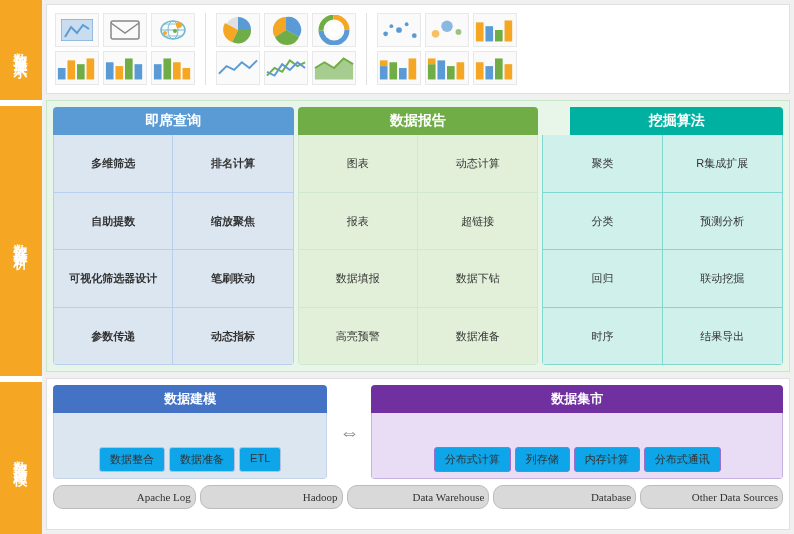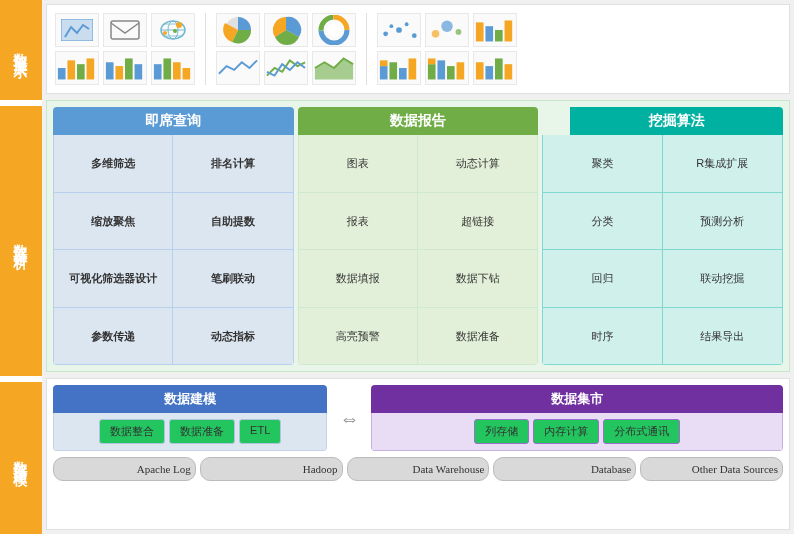--- a/index.html
+++ b/index.html
@@ -188,27 +188,28 @@
       display: flex;
       gap: 4px;
       padding: 6px;
       border: 1px solid #c5d3e8;
       border-top: none;
       background: #dce6f1;
       justify-content: center;
     }
 
     .jianmo-pill {
-      background: #22c55e;
+      background: #0ea5e9;
       border: 1px solid #b0c4de;
       border-radius: 3px;
       padding: 4px 10px;
       font-size: 11px;
       color: #333;
       text-align: center;
+      margin-top: 28px;
     }
 
     .arrow-lr {
       display: flex;
       align-items: center;
       justify-content: center;
       font-size: 20px;
       color: #888;
       padding: 0 4px;
     }
@@ -416,22 +417,22 @@
     </div>
   </div>
 
   <div class="section-fenxi">
 
     <div class="fenxi-panel">
       <div class="fenxi-panel-header header-blue">即席查询</div>
       <div class="fenxi-panel-body blue-border panel-blue-bg">
         <div class="fenxi-cell blue-border">多维筛选</div>
         <div class="fenxi-cell blue-border">排名计算</div>
+        <div class="fenxi-cell blue-border">自助提数</div>
         <div class="fenxi-cell blue-border">缩放聚焦</div>
-        <div class="fenxi-cell blue-border">自助提数</div>
         <div class="fenxi-cell blue-border">可视化筛选器设计</div>
         <div class="fenxi-cell blue-border">笔刷联动</div>
         <div class="fenxi-cell blue-border last-row">参数传递</div>
         <div class="fenxi-cell blue-border last-row">动态指标</div>
       </div>
     </div>
 
     <div class="fenxi-panel">
       <div class="fenxi-panel-header header-green">数据报告</div>
       <div class="fenxi-panel-body panel-green-bg">
@@ -473,20 +474,21 @@
           <div class="jianmo-pill">数据准备</div>
           <div class="jianmo-pill">ETL</div>
         </div>
       </div>
 
       <div class="arrow-lr">⇔</div>
 
       <div class="jianmo-box" style="flex: 1.8;">
         <div class="jianmo-box-header header-indigo">数据集市</div>
         <div class="jianmo-box-body indigo-bg">
+          <div class="jianmo-pill indigo">分布式计算</div>
           <div class="jianmo-pill indigo">列存储</div>
           <div class="jianmo-pill indigo">内存计算</div>
           <div class="jianmo-pill indigo">分布式通讯</div>
         </div>
       </div>
     </div>
 
     <div class="datasource-row">
       <div class="datasource-item">Apache Log</div>
       <div class="datasource-item">Hadoop</div>

